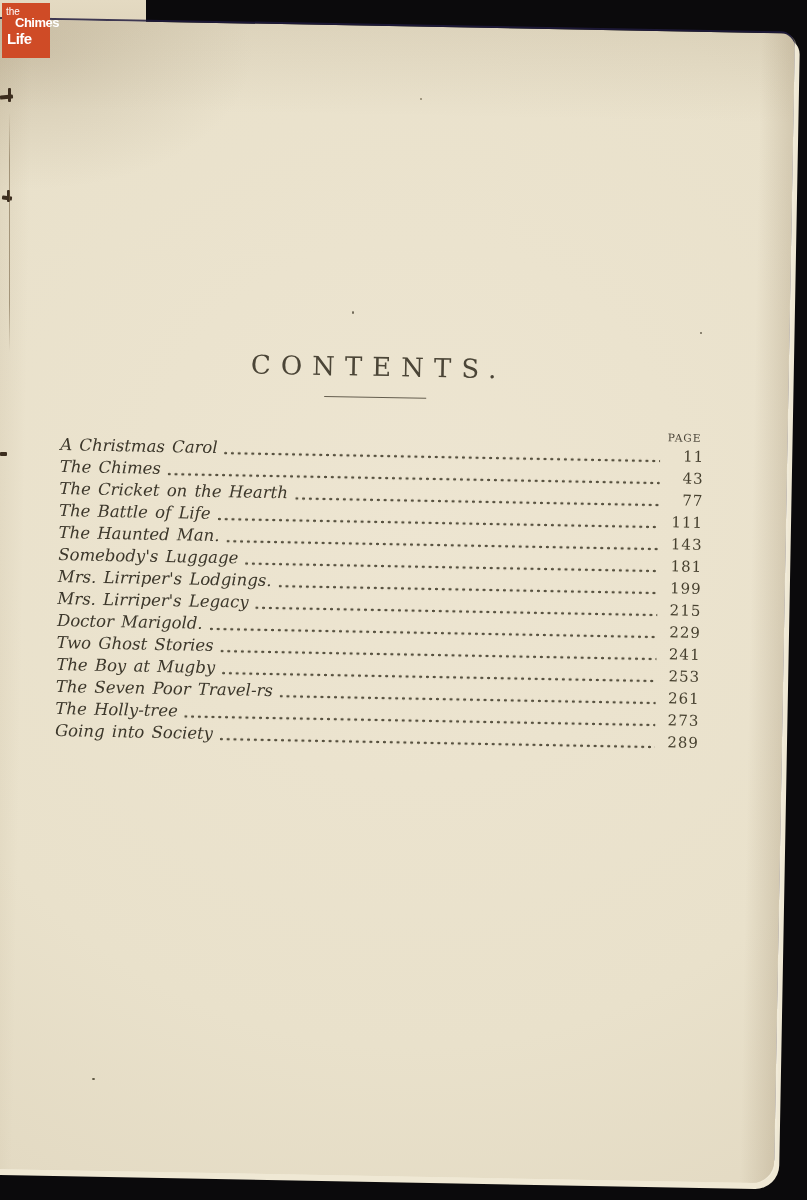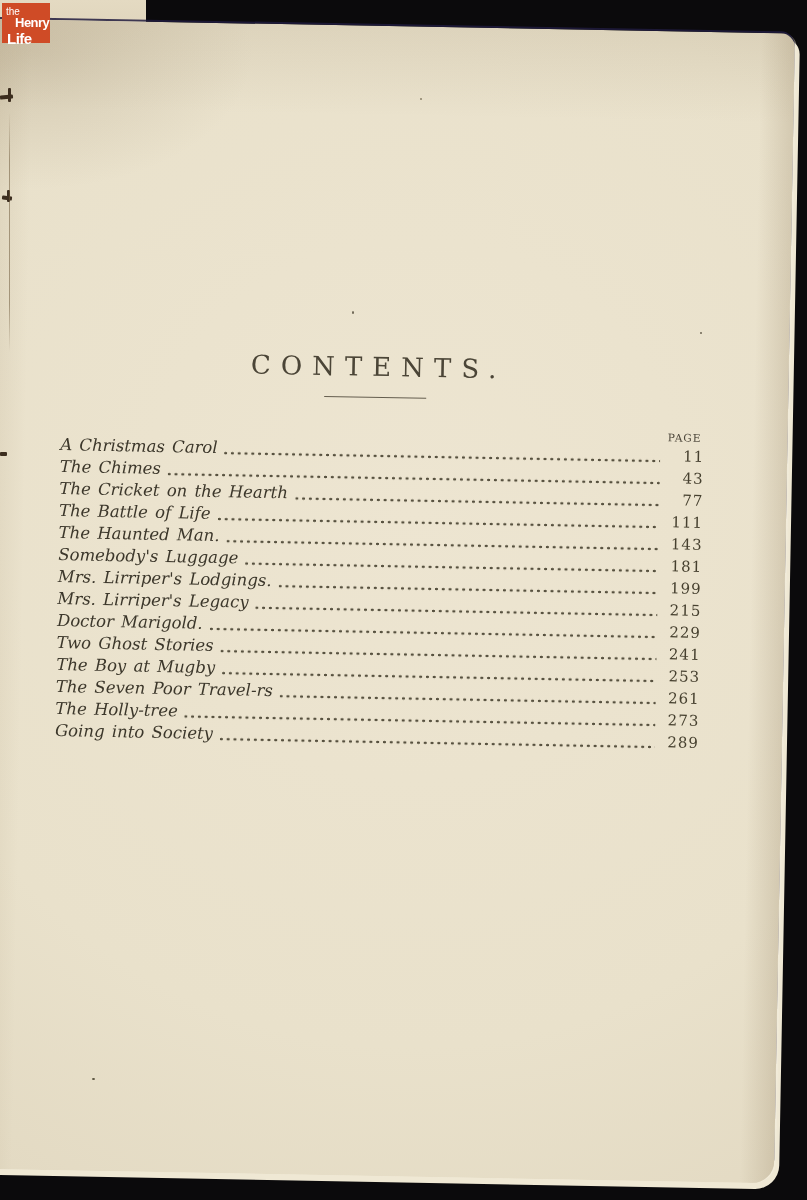--- a/index.html
+++ b/index.html
@@ -129,21 +129,21 @@
 
   
   .speck{position:absolute;border-radius:50%;background:#6b6352;z-index:4;}
   .speck.a{left:352px;top:311px;width:2px;height:3px;}
   .speck.b{left:700px;top:332px;width:2px;height:2px;}
   .speck.c{left:92px;top:1078px;width:3px;height:2px;background:#59523f;}
   .speck.d{left:420px;top:98px;width:2px;height:2px;background:#8a8068;}
 
   
   .logo{
-    position:absolute;left:2px;top:3px;width:48px;height:40px;
+    position:absolute;left:2px;top:3px;width:48px;height:55px;
     background:var(--logo-red);
     z-index:6;
     color:var(--logo-text);
     font-family:"Liberation Sans", sans-serif;
     line-height:1;
   }
   .logo .l1{position:absolute;left:4px;top:4px;font-size:10px;letter-spacing:0;}
   .logo .l2{position:absolute;left:13px;top:13px;font-size:13px;font-weight:bold;letter-spacing:-.5px;}
   .logo .l3{position:absolute;left:5px;top:28px;font-size:15px;font-weight:bold;letter-spacing:-.5px;}
 </style>
@@ -255,17 +255,17 @@
   <div class="stitch s3"></div>
   <div class="crease"></div>
 
   <div class="speck a"></div>
   <div class="speck b"></div>
   <div class="speck c"></div>
   <div class="speck d"></div>
 
   <div class="logo">
     <span class="l1">the</span>
-    <span class="l2">Henry</span>
+    <span class="l2">Chimes</span>
     <span class="l3">Life</span>
   </div>
 
 </div>
 
 </body></html>

